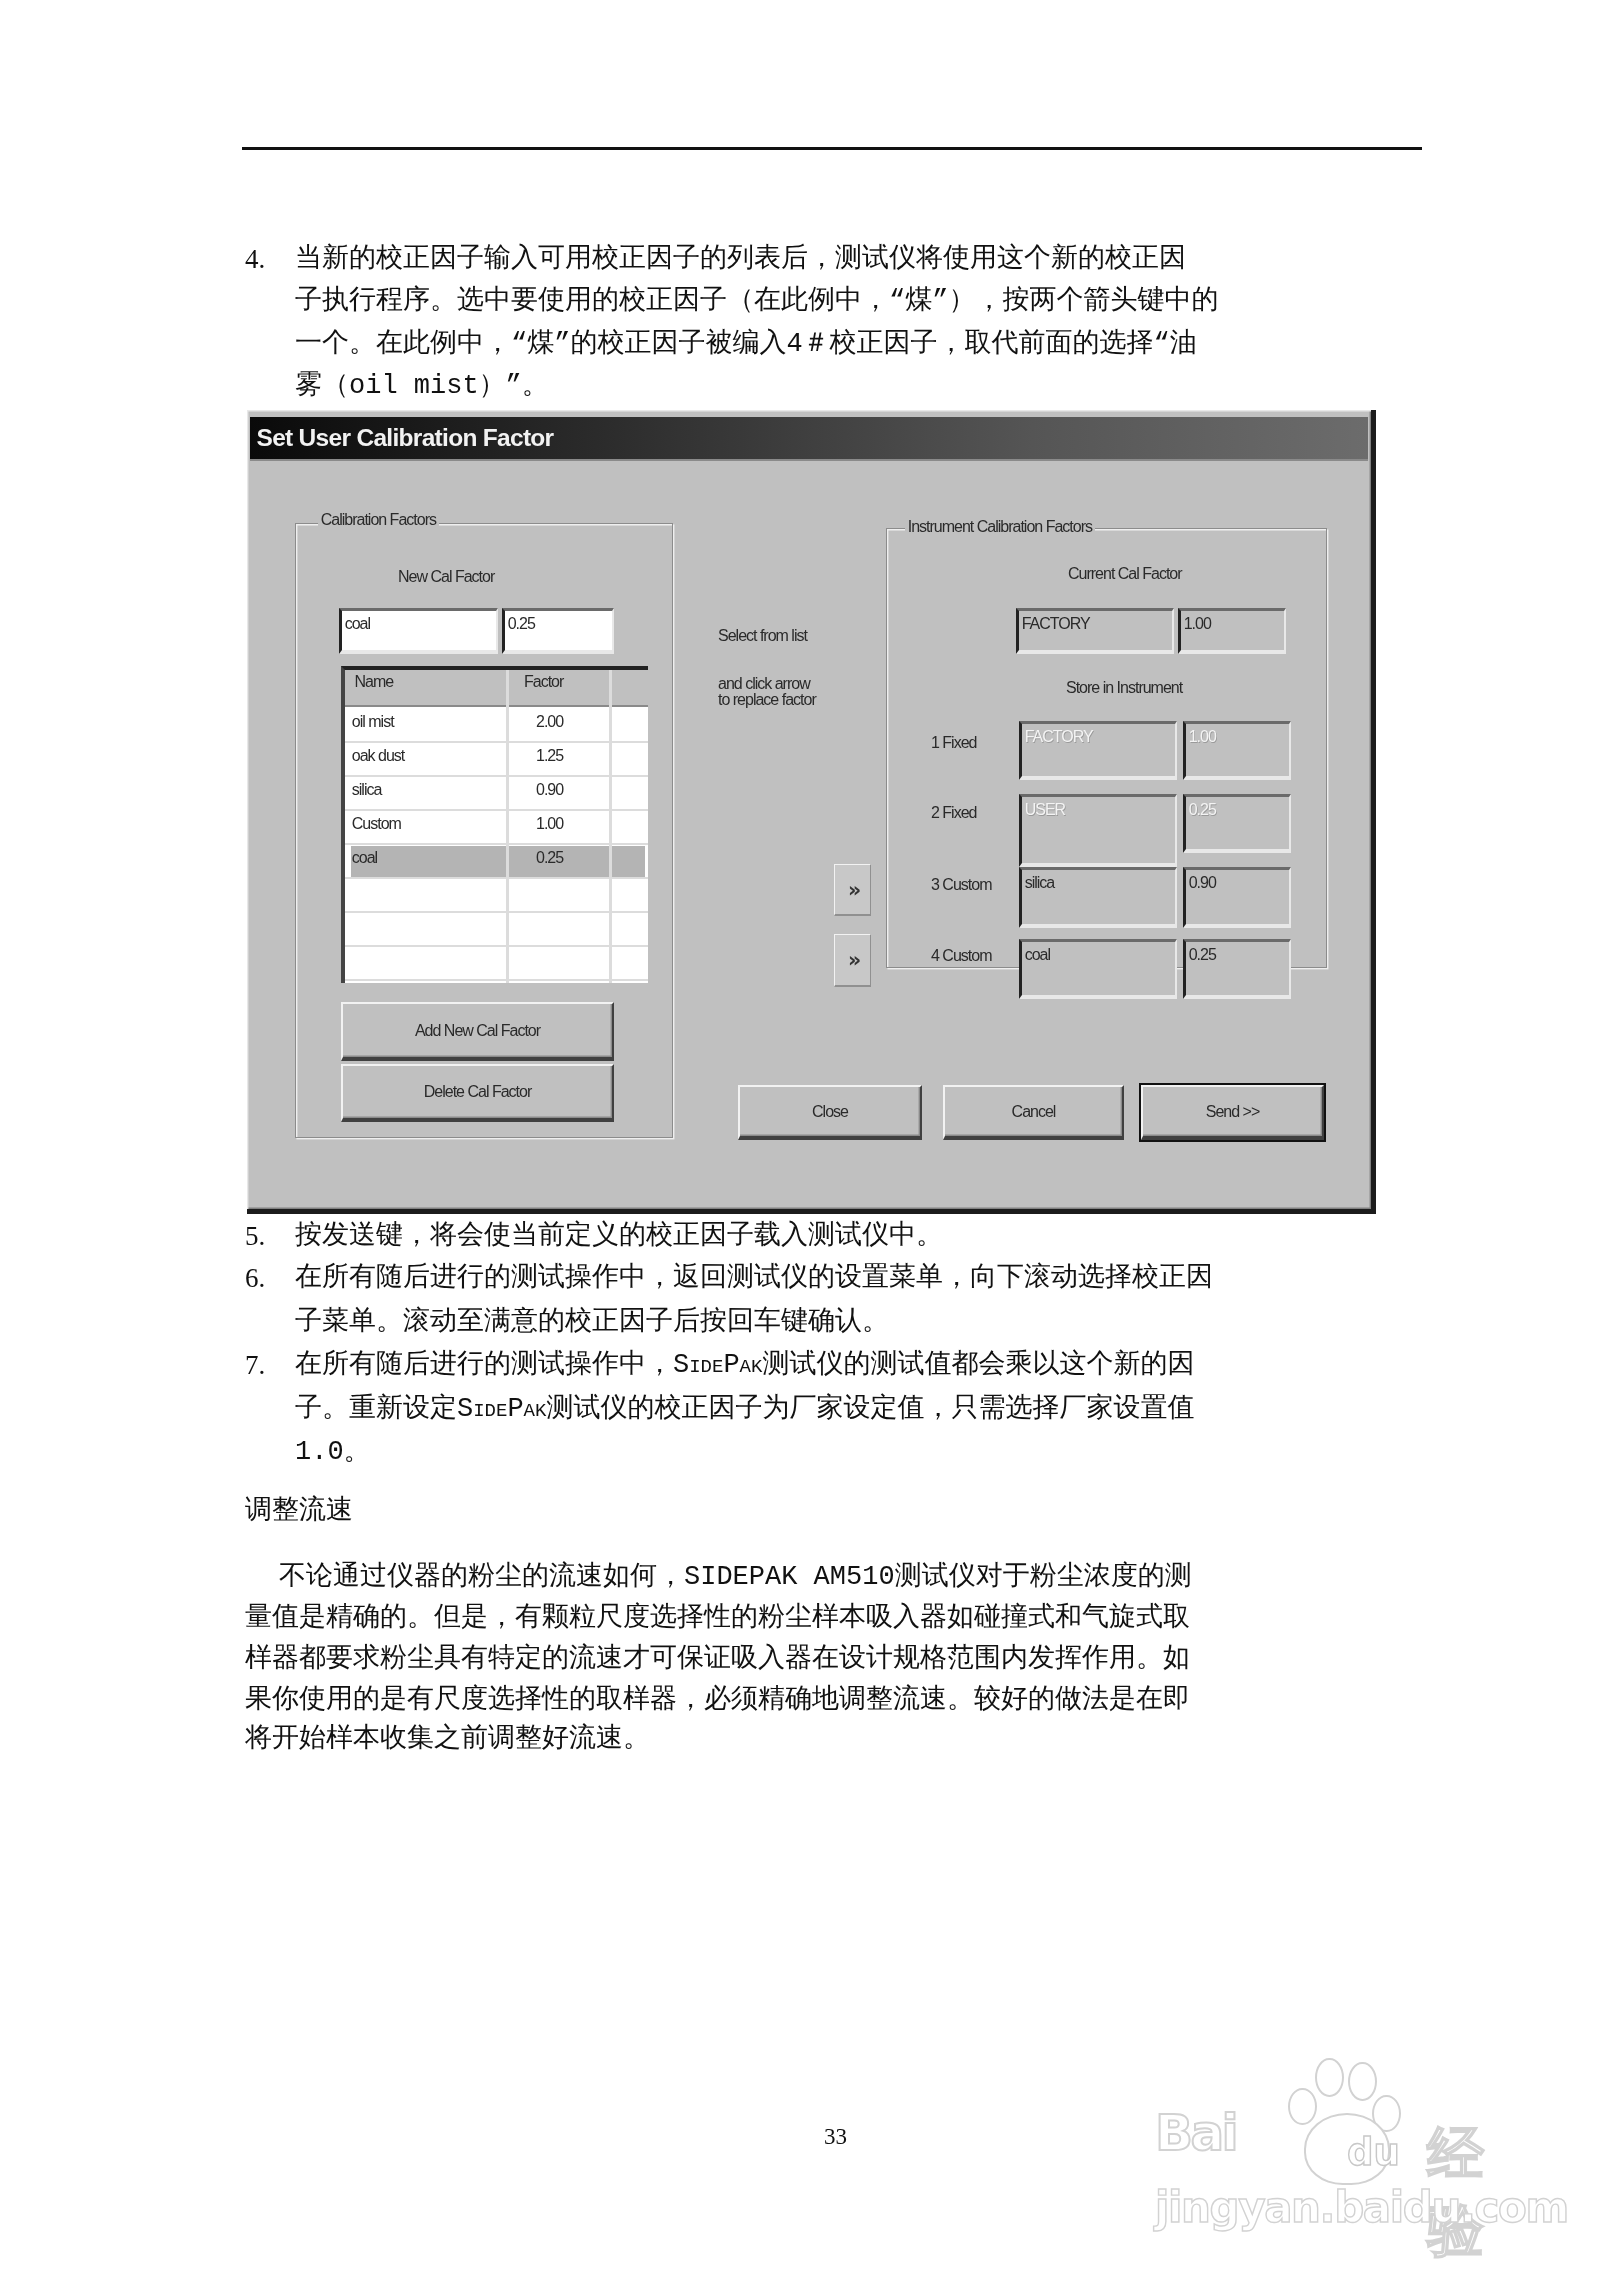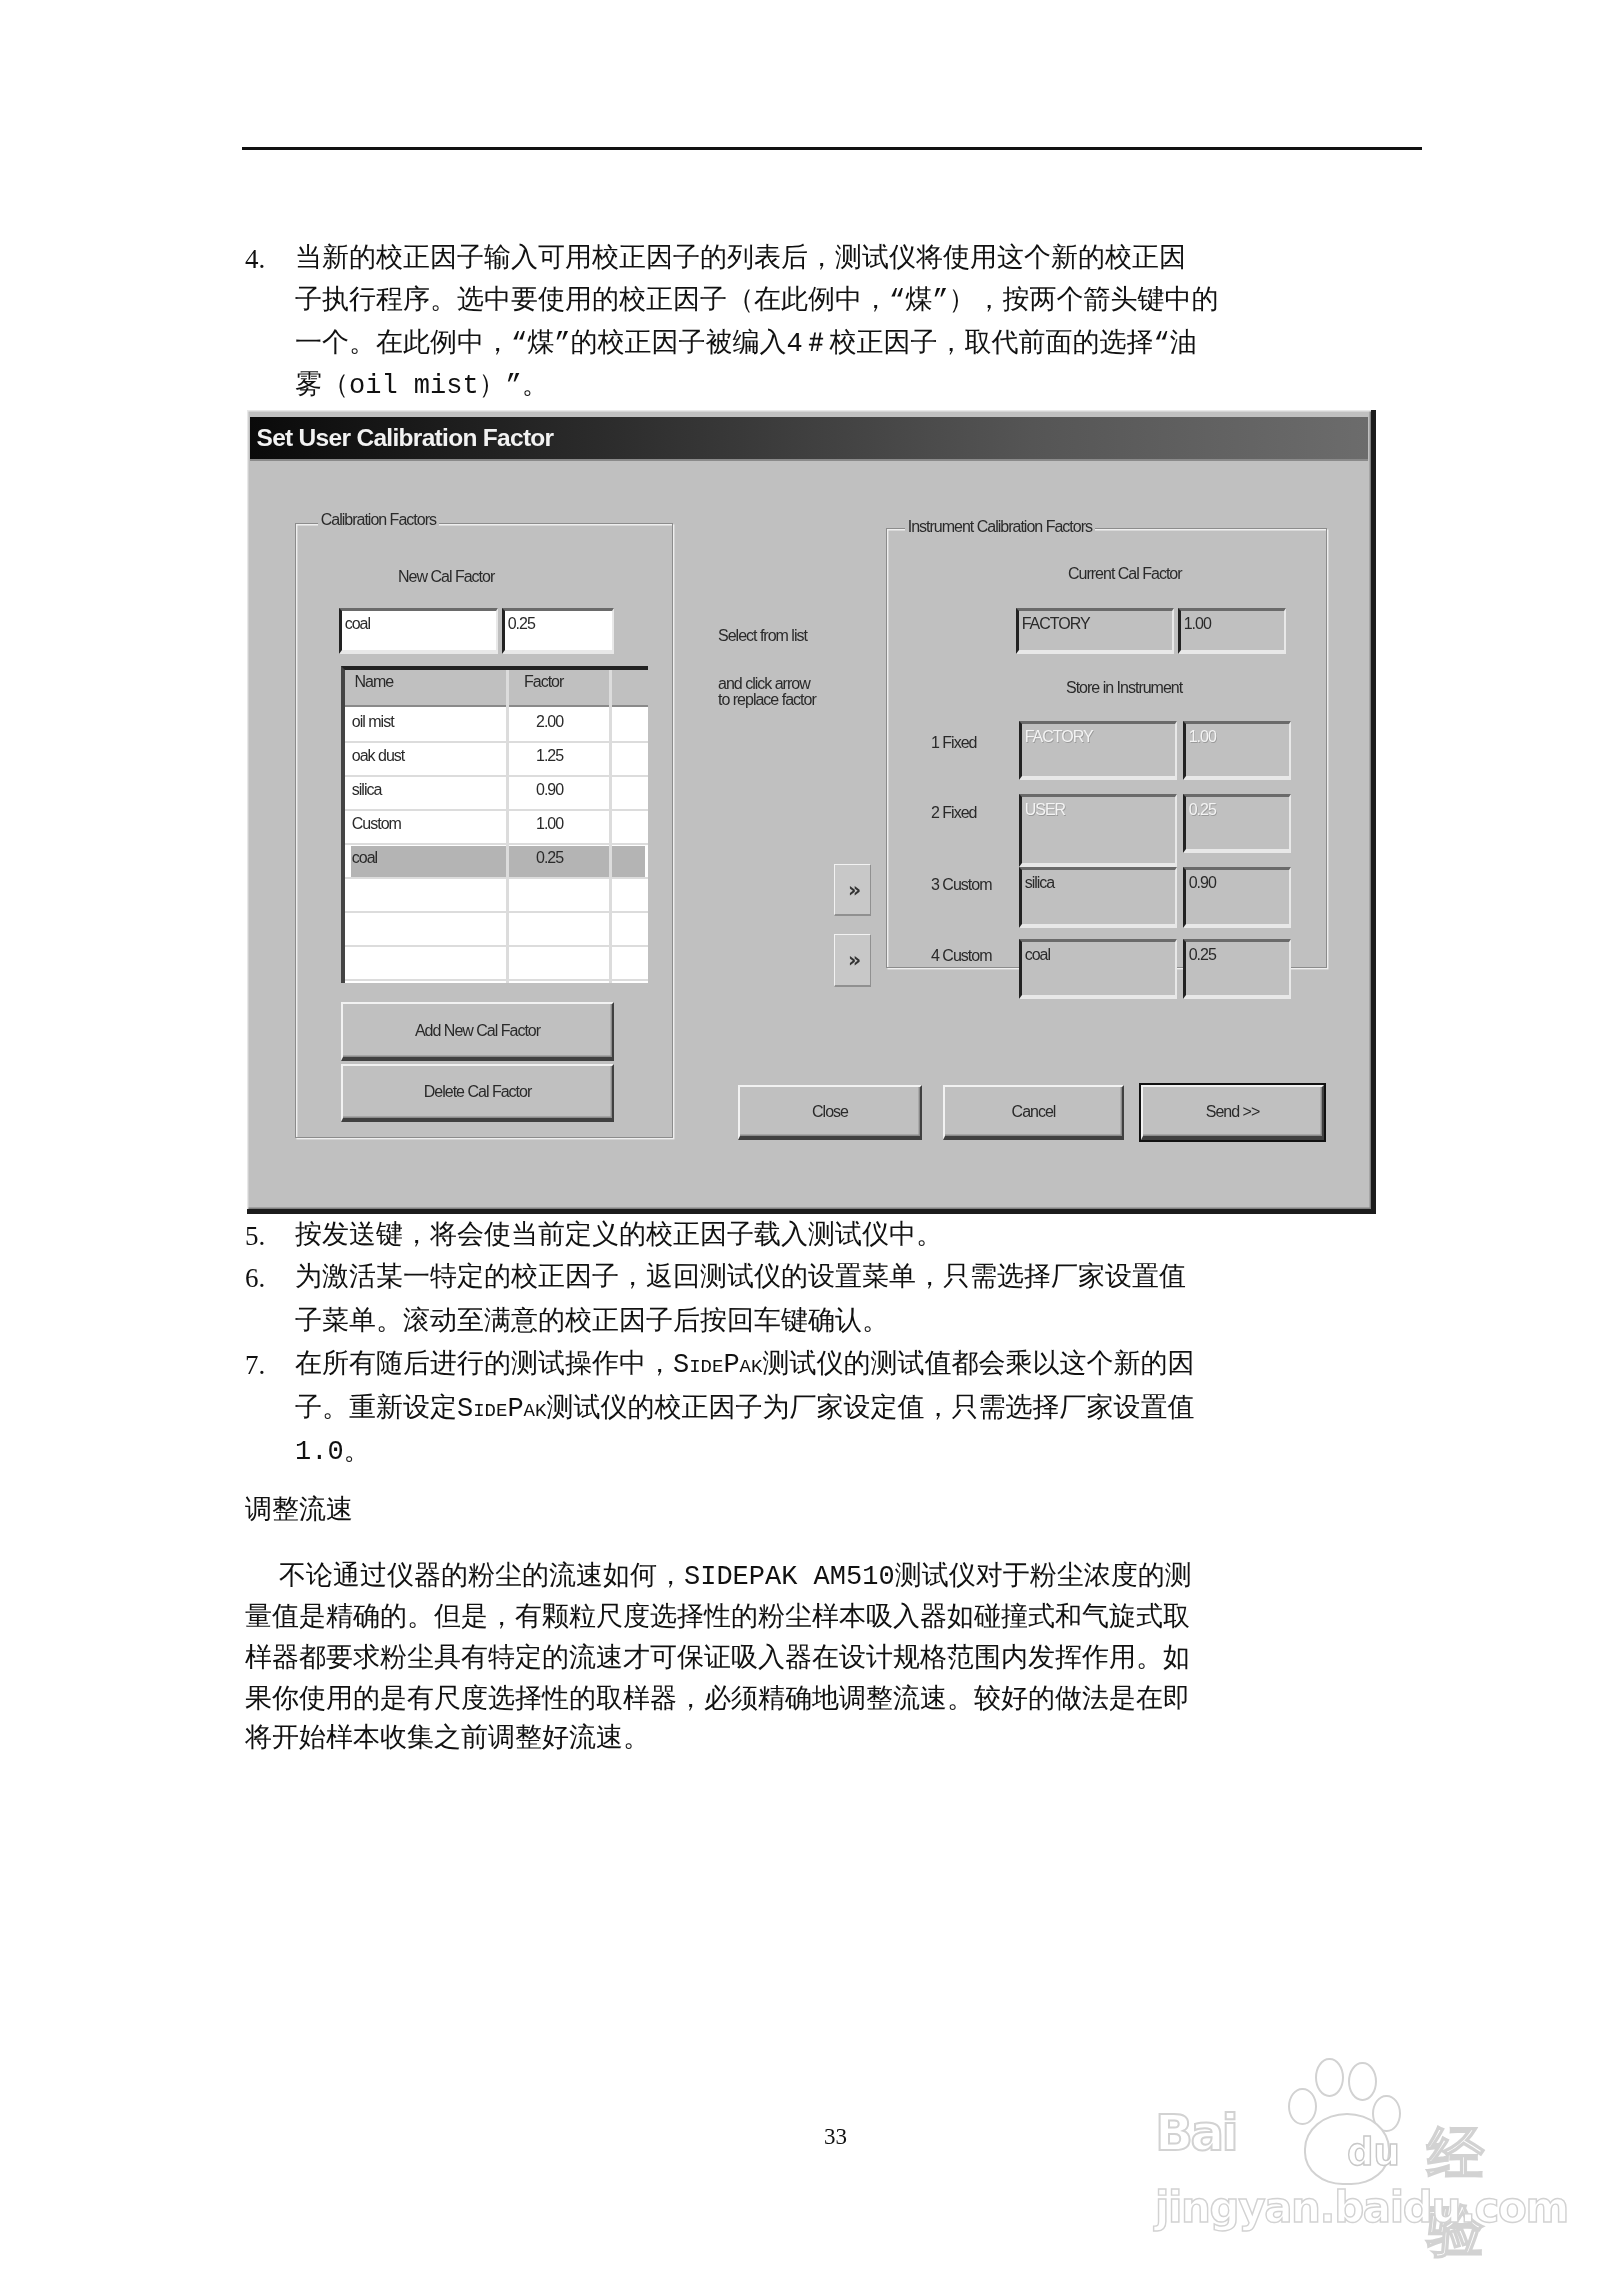--- a/index.html
+++ b/index.html
@@ -168,21 +168,21 @@
   </div>
   <div class="btn ui default" style="left:894px; top:675px; width:183px; height:55px;">
     <span>Send &gt;&gt;</span>
   </div>
 </div>
 
 <div class="num" style="left:245px; top:1221px;">5.</div>
 <div class="para-line" style="left:295px; top:1221px;">按发送键，将会使当前定义的校正因子载入测试仪中。</div>
 
 <div class="num" style="left:245px; top:1263px;">6.</div>
-<div class="para-line" style="left:295px; top:1263px;">为激活某一特定的校正因子，返回测试仪的设置菜单，只需选择厂家设置值</div>
+<div class="para-line" style="left:295px; top:1263px;">在所有随后进行的测试操作中，返回测试仪的设置菜单，向下滚动选择校正因</div>
 <div class="para-line" style="left:295px; top:1307px;">子菜单。滚动至满意的校正因子后按回车键确认。</div>
 
 <div class="num" style="left:245px; top:1350px;">7.</div>
 <div class="para-line" style="left:295px; top:1350px;"><span>在所有随后进行的测试操作中，</span><span class="sc">SidePak</span><span>测试仪的测试值都会乘以这个新的因</span></div>
 <div class="para-line" style="left:295px; top:1394px;"><span>子。重新设定</span><span class="sc">SidePak</span><span>测试仪的校正因子为厂家设定值，只需选择厂家设置值</span></div>
 <div class="para-line" style="left:295px; top:1437px;">1.0。</div>
 
 <div class="heading" style="left:245px; top:1493px;">调整流速</div>
 
 <div class="para-line" style="left:279px; top:1562px;">不论通过仪器的粉尘的流速如何，SIDEPAK AM510测试仪对于粉尘浓度的测</div>

